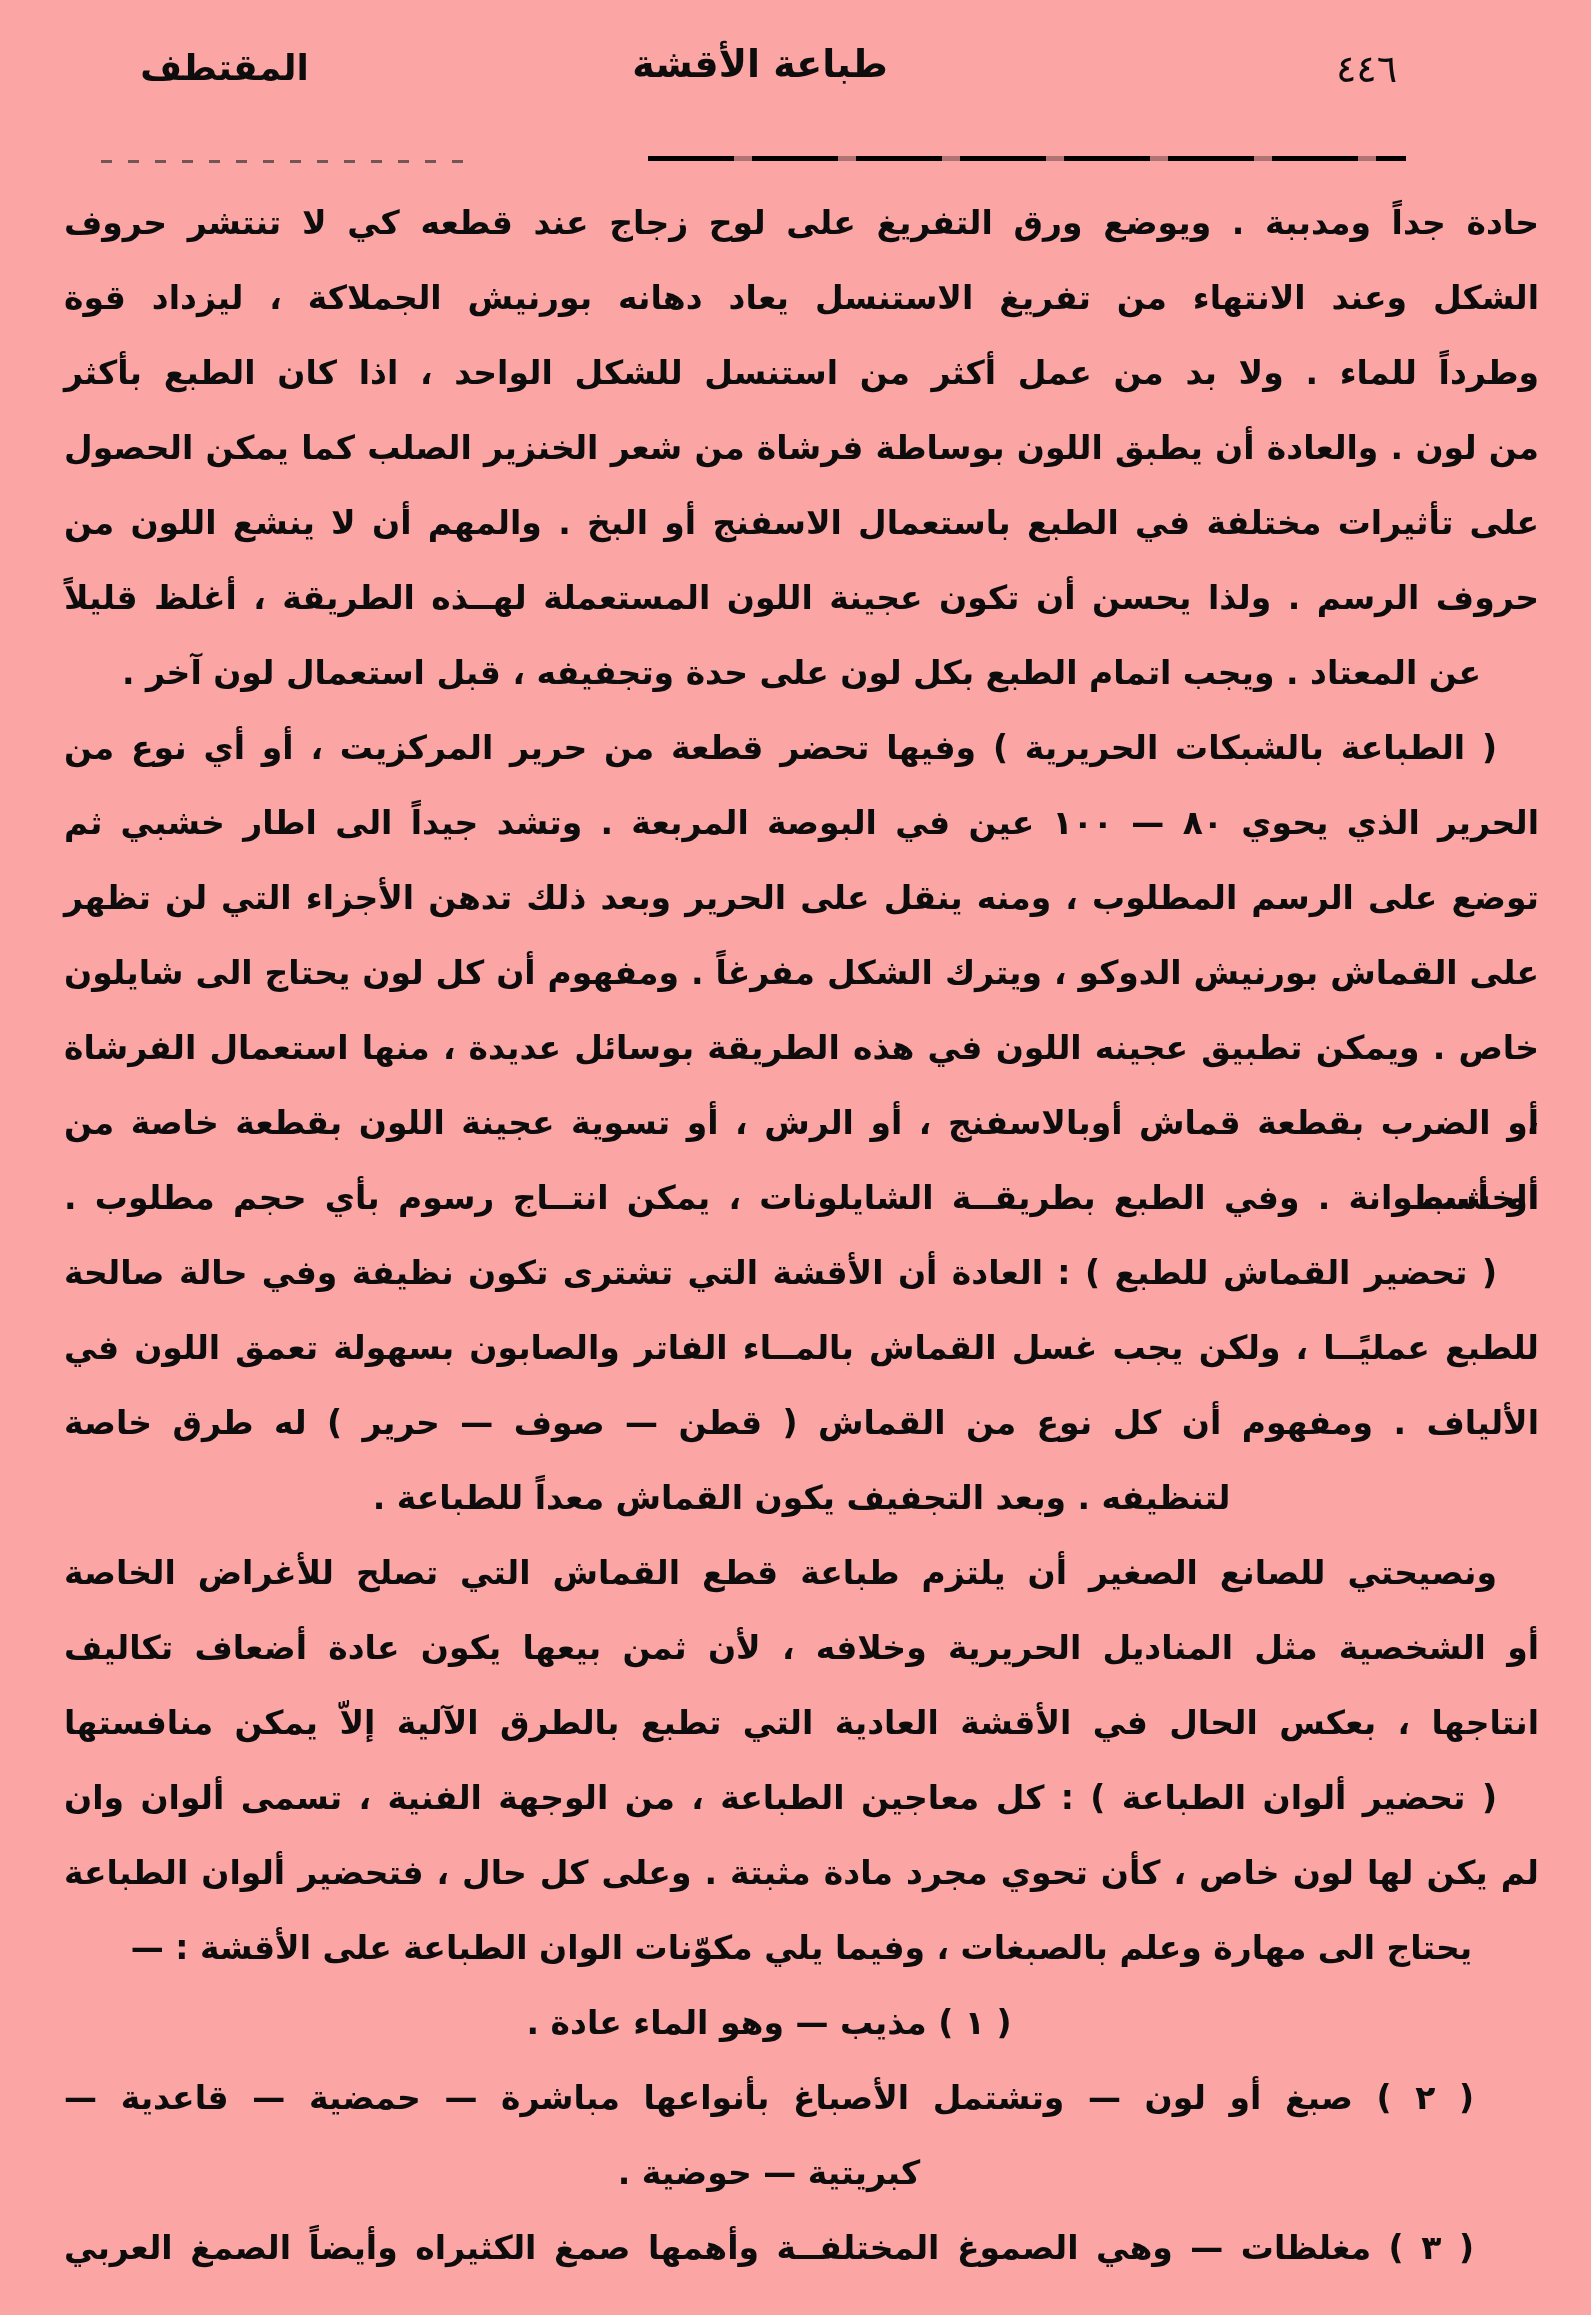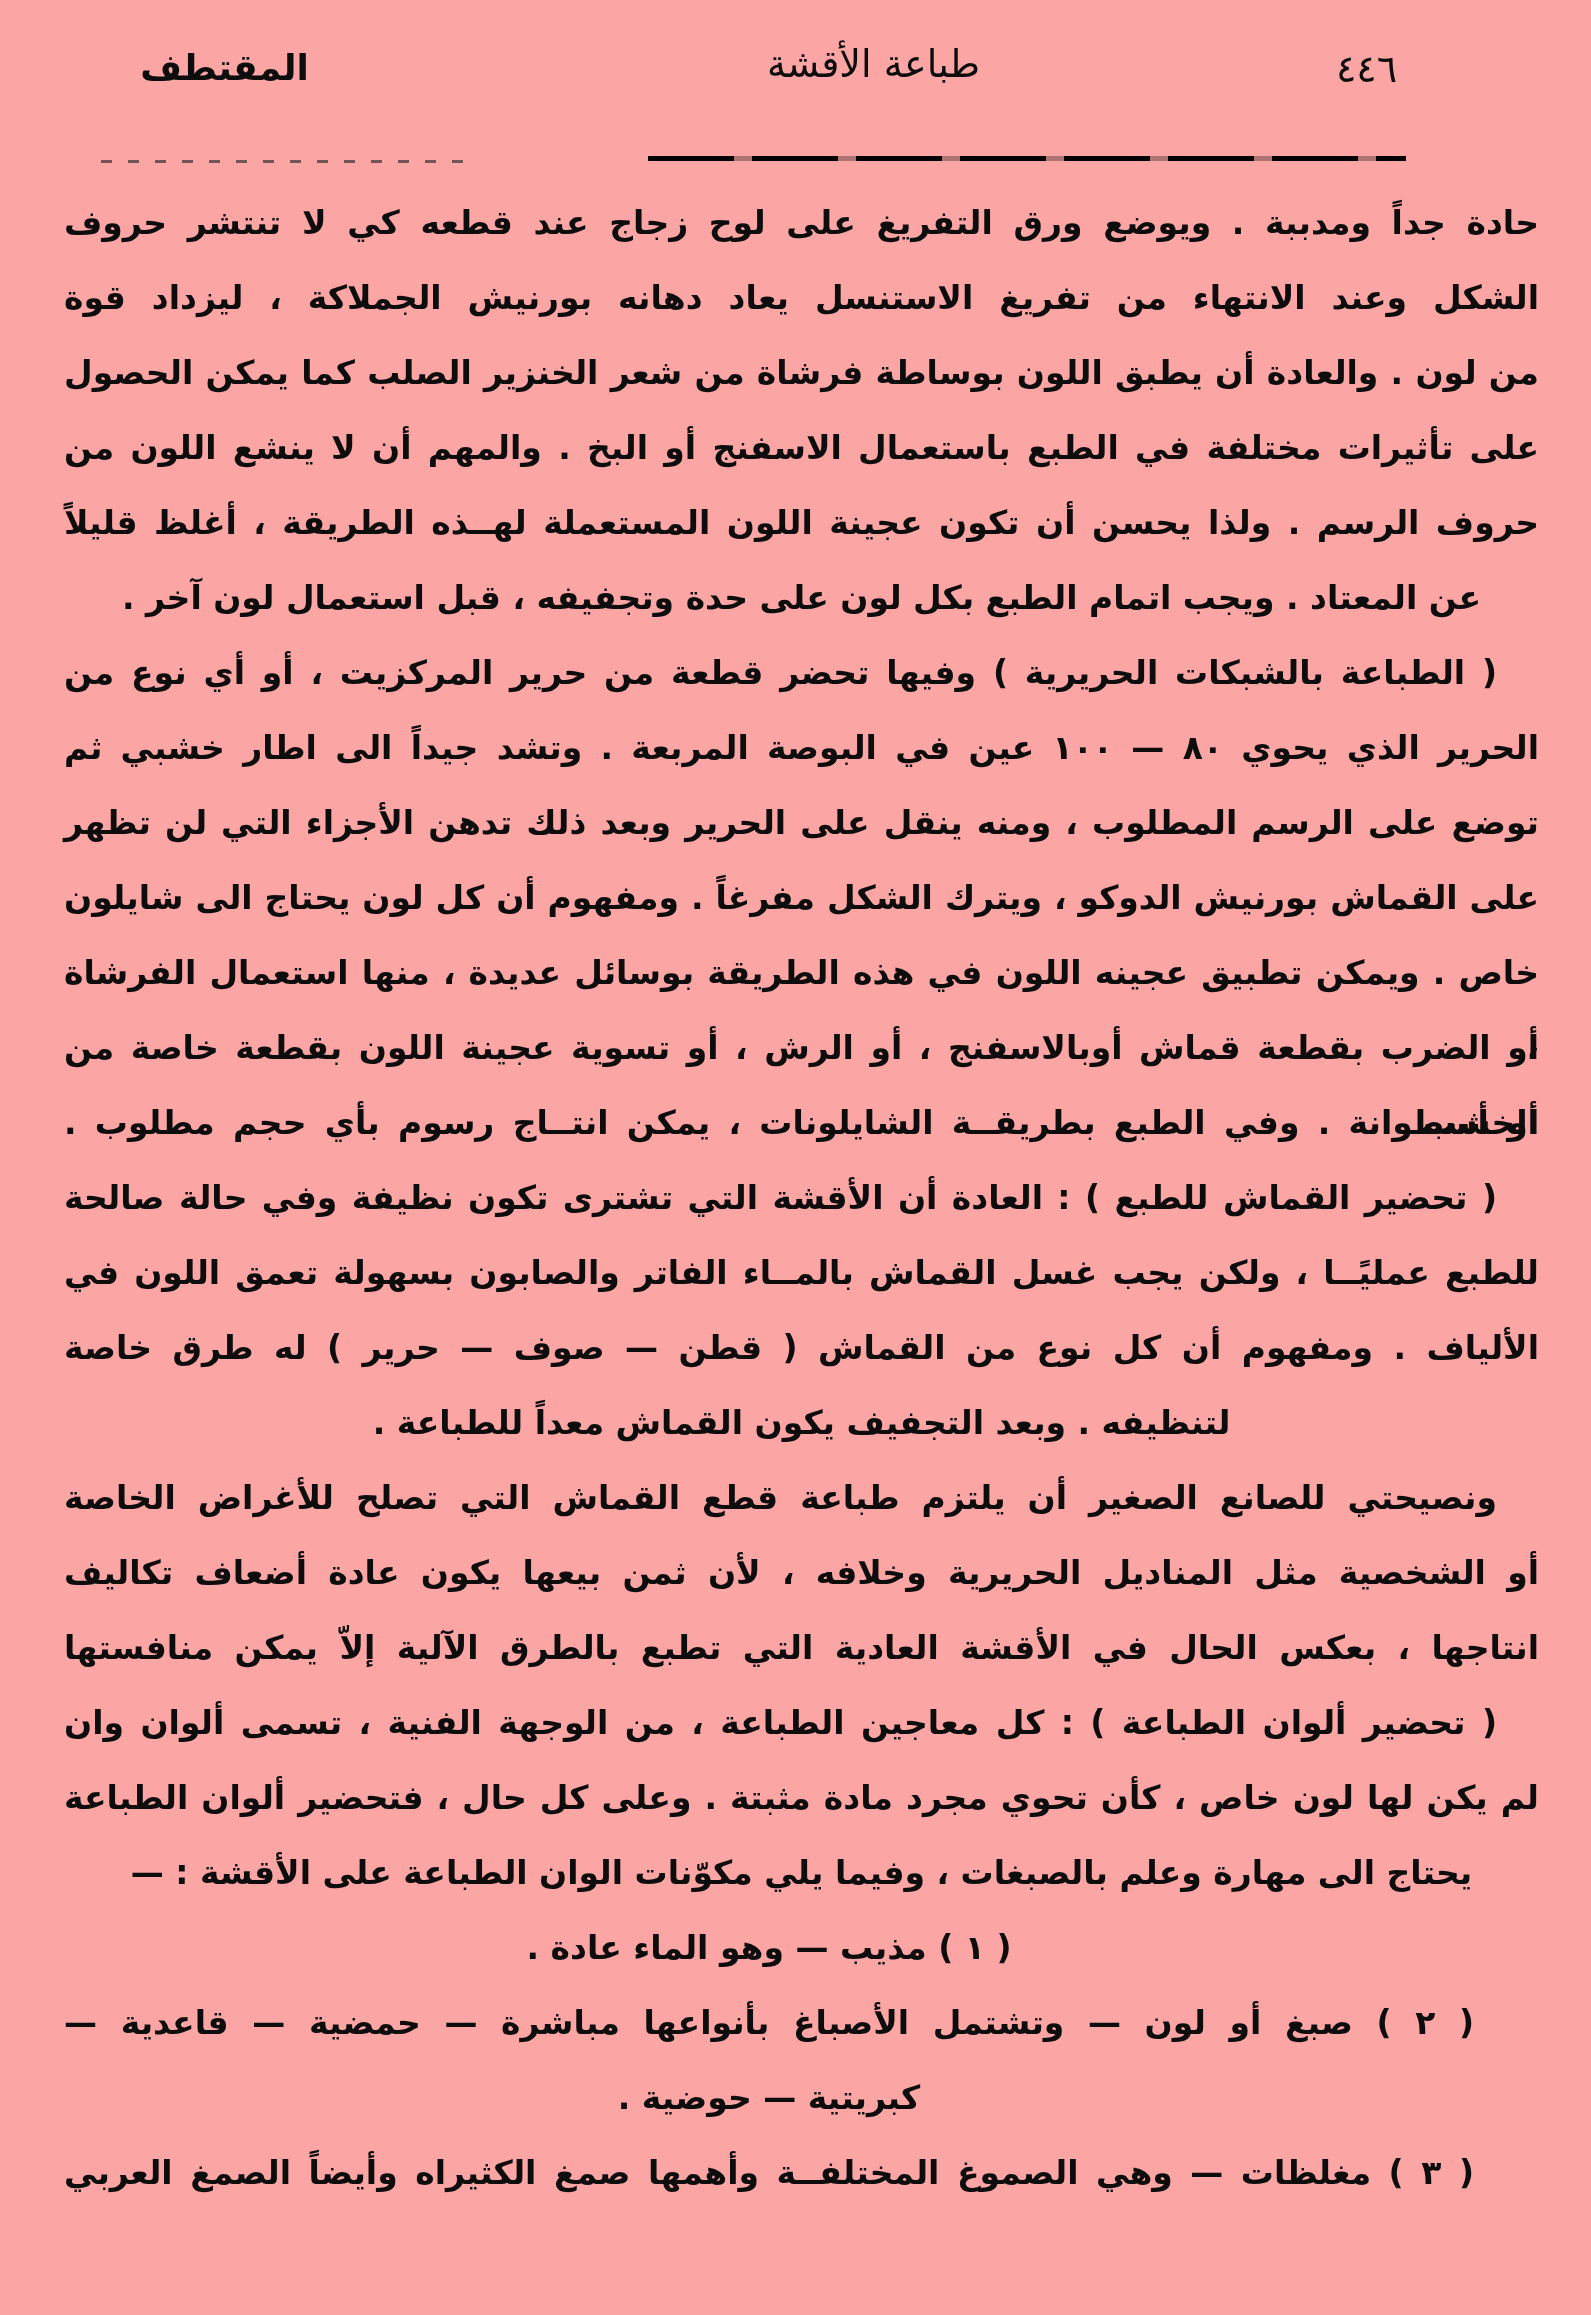--- a/index.html
+++ b/index.html
@@ -11,22 +11,22 @@
     overflow:hidden;
     font-family:"DejaVu Sans",sans-serif;
     color:#0d0d0d;
   }
   
   .hdr-journal{
     position:absolute;top:47px;left:116px;width:217px;
     font-size:36px;font-weight:700;text-align:center;direction:rtl;
   }
   .hdr-title{
-    position:absolute;top:42px;left:600px;width:380px;
-    font-size:38px;font-weight:400;direction:rtl;
+    position:absolute;top:42px;left:570px;width:380px;
+    font-size:38px;font-weight:700;text-align:center;direction:rtl;
   }
   .hdr-pageno{
     position:absolute;top:47px;left:1303px;width:127px;
     font-size:38px;font-weight:400;text-align:center;direction:rtl;
     letter-spacing:5.4px;
   }
   .rule-left{
     position:absolute;top:160px;left:101px;width:373px;height:2.7px;
     background:repeating-linear-gradient(90deg,#2a2a2a 0 11px,transparent 11px 27px);
     opacity:.65;
@@ -61,20 +61,21 @@
 
   <div class="hdr-journal">المقتطف</div>
   <div class="hdr-title">طباعة الأقشة</div>
   <div class="hdr-pageno">٤٤٦</div>
   <div class="rule-left"></div>
   <div class="rule-right"></div>
 
   <div class="textblock" lang="ar" dir="rtl">
     <div class="ln just">حادة جداً ومدببة . ويوضع ورق التفريغ على لوح زجاج عند قطعه كي لا تنتشر حروف</div>
     <div class="ln just">الشكل  وعند الانتهاء من تفريغ الاستنسل يعاد دهانه بورنيش الجملاكة ، ليزداد قوة</div>
+    <div class="ln just">وطرداً للماء . ولا بد من عمل أكثر من استنسل للشكل الواحد ، اذا كان الطبع بأكثر</div>
     <div class="ln just">من لون . والعادة أن يطبق اللون بوساطة فرشاة من شعر الخنزير الصلب كما يمكن الحصول</div>
     <div class="ln just">على تأثيرات مختلفة في الطبع باستعمال الاسفنج أو البخ . والمهم أن لا ينشع اللون من</div>
     <div class="ln just">حروف الرسم . ولذا يحسن أن تكون عجينة اللون المستعملة لهــذه الطريقة ، أغلظ قليلاً</div>
     <div class="ln">عن المعتاد . ويجب اتمام الطبع بكل لون على حدة وتجفيفه ، قبل استعمال لون آخر .</div>
     <div class="ln just indent">( الطباعة بالشبكات الحريرية ) وفيها تحضر قطعة من حرير المركزيت ، أو أي نوع من</div>
     <div class="ln just">الحرير الذي يحوي ٨٠ — ١٠٠ عين في البوصة المربعة . وتشد جيداً الى اطار خشبي ثم</div>
     <div class="ln just">توضع على الرسم المطلوب ، ومنه ينقل على الحرير  وبعد ذلك تدهن الأجزاء التي لن تظهر</div>
     <div class="ln just">على القماش بورنيش الدوكو ، ويترك الشكل مفرغاً . ومفهوم أن كل لون يحتاج الى شايلون</div>
     <div class="ln just">خاص . ويمكن تطبيق عجينه اللون في هذه الطريقة بوسائل عديدة ، منها استعمال الفرشاة ،</div>
     <div class="ln just">أو الضرب بقطعة قماش أوبالاسفنج ، أو الرش ، أو تسوية عجينة اللون بقطعة خاصة من الخشب</div>

